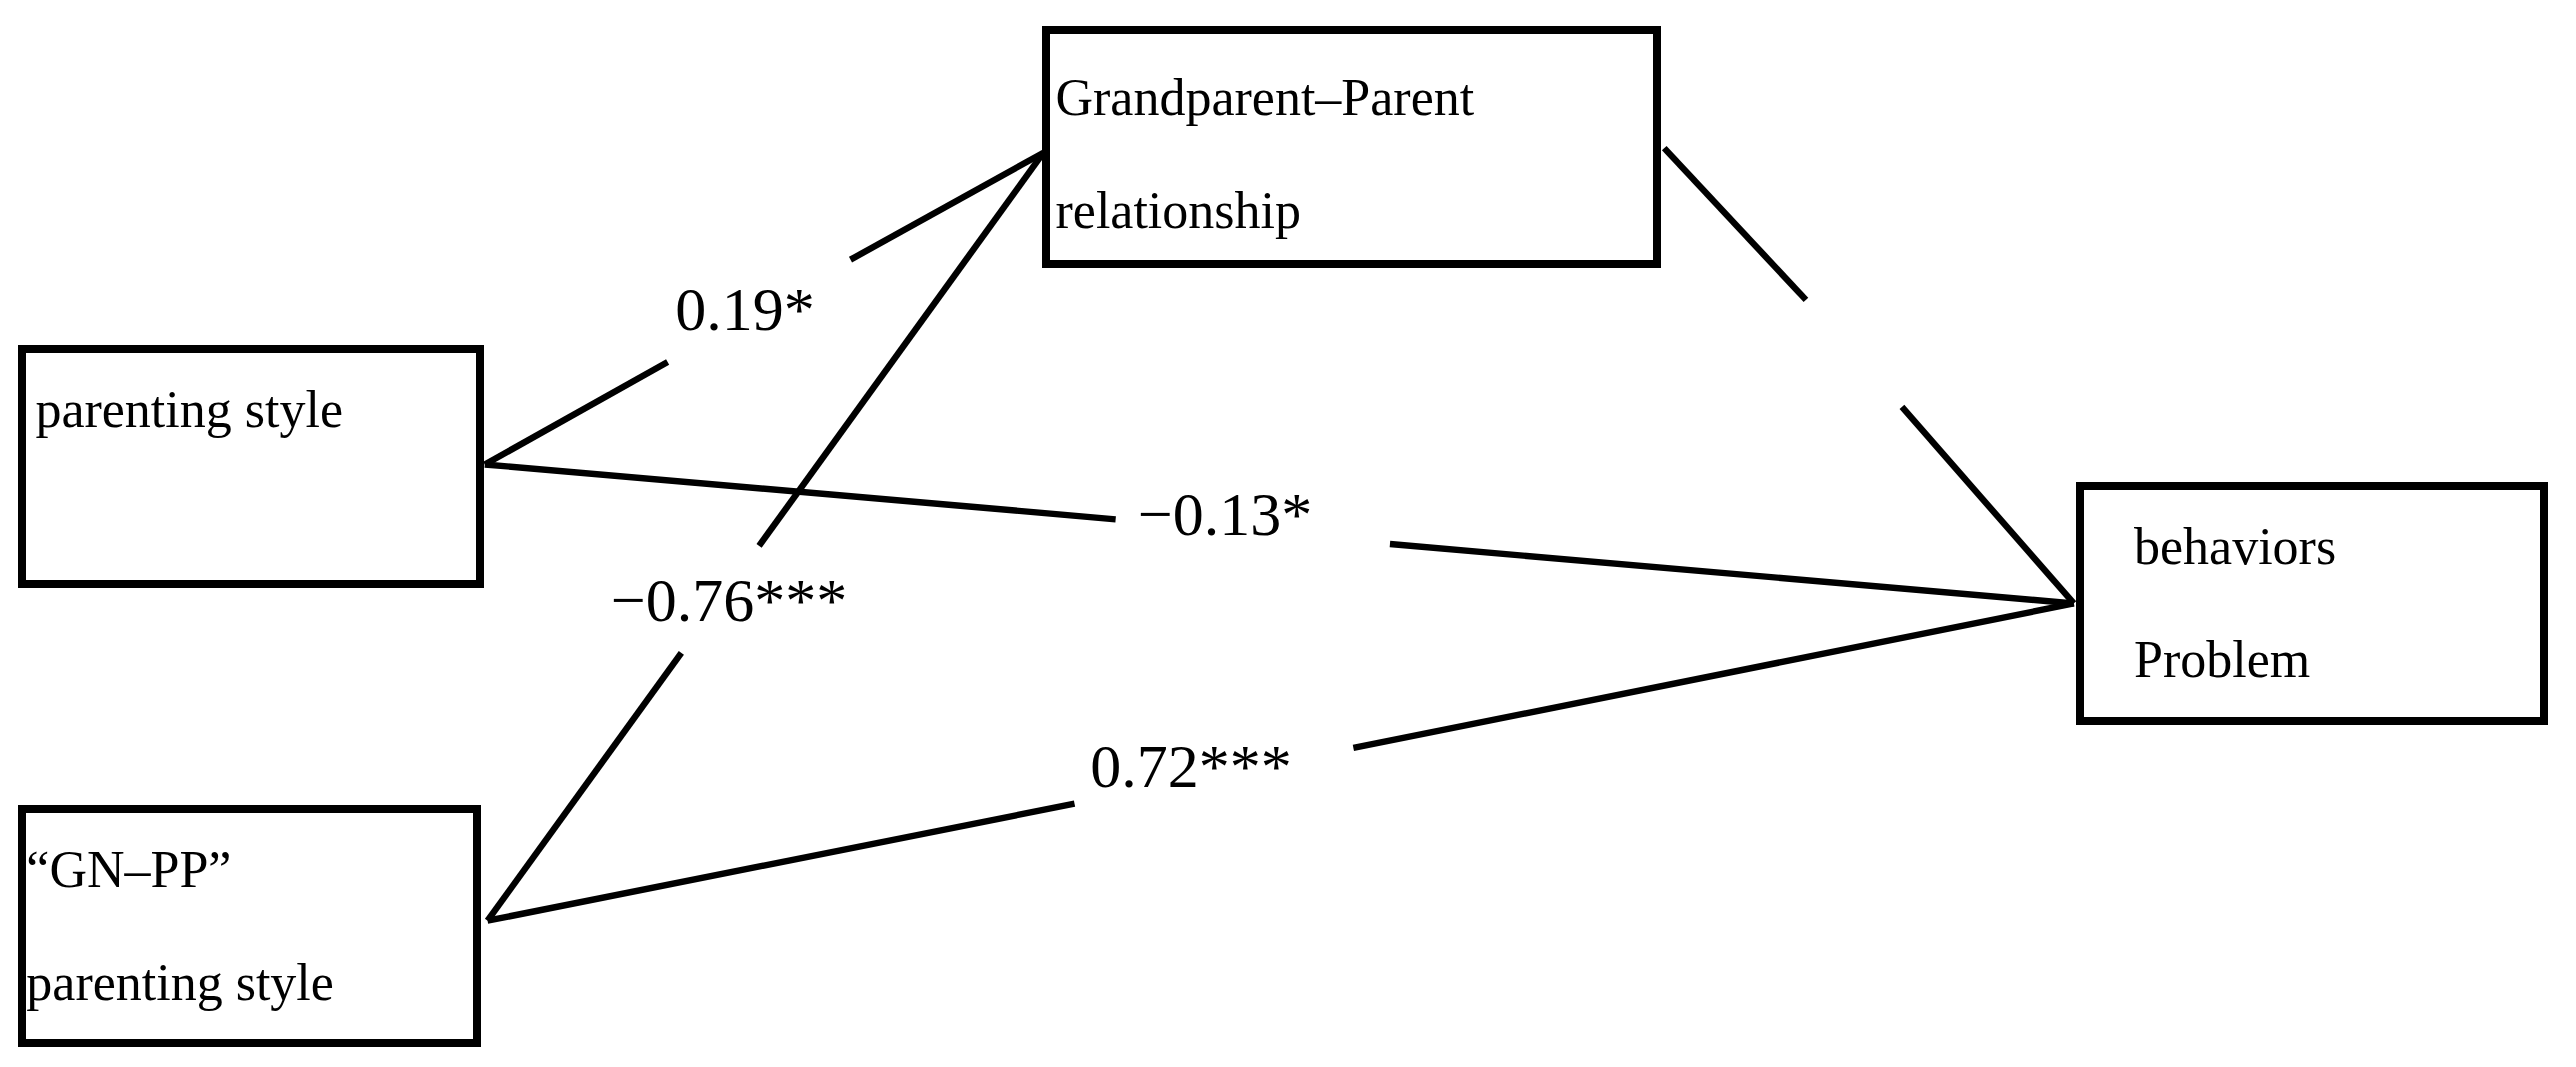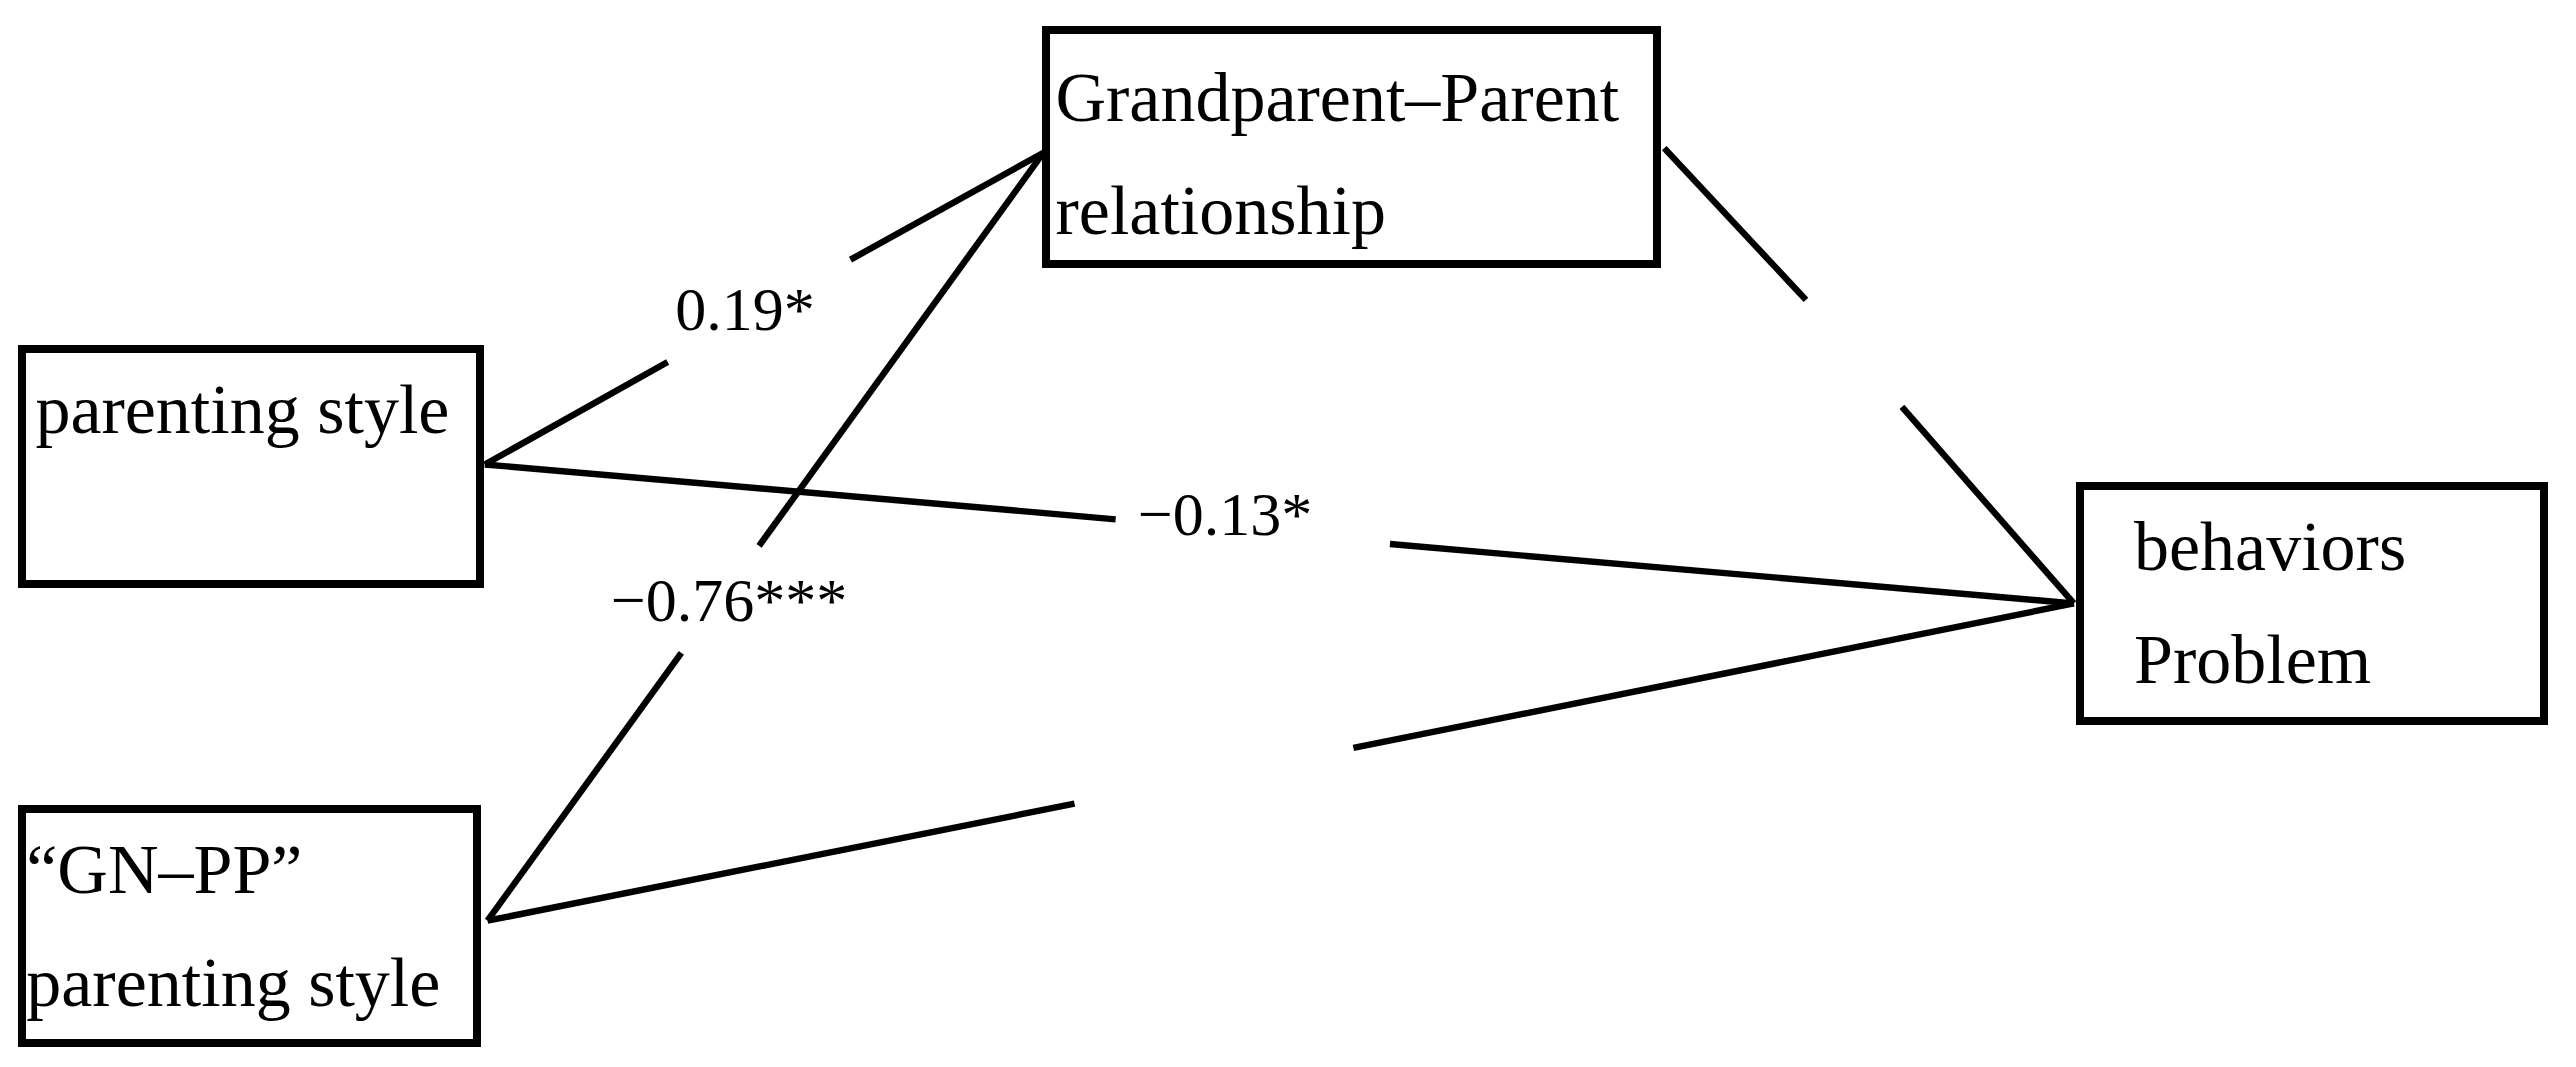--- a/index.html
+++ b/index.html
@@ -26,21 +26,21 @@
   .lines-layer line {
     stroke: #000000;
     stroke-width: 7;
     stroke-linecap: butt;
   }
   .node {
     position: absolute;
     box-sizing: border-box;
     border: 8.2px solid #000000;
     background: #ffffff;
-    font-size: 70px;
+    font-size: 52px;
     line-height: 113px;
     white-space: nowrap;
   }
   .node-mediator { left: 1042px; top: 25.6px;  width: 619px; height: 242px; padding-left: 5.5px;  padding-top: 7.3px; }
   .node-gp      { left: 18.3px;   top: 345px; width: 466px; height: 243px; padding-left: 9.1px; }
   .node-gn      { left: 18.3px;   top: 805px; width: 463px; height: 242px; padding-left: 0; }
   .node-outcome { left: 2076px; top: 482px; width: 472px; height: 243px; padding-left: 50px; }
   .node-line { display: block; }
   .edge-label {
     position: absolute;
@@ -95,15 +95,16 @@
   </div>
 
   <div class="node node-outcome">
     <span class="node-line">behaviors</span>
     <span class="node-line">Problem</span>
   </div>
 
   <div class="edge-label label-a">0.19*</div>
   <div class="edge-label label-b">−0.76***</div>
   <div class="edge-label label-d">−0.13*</div>
+  <div class="edge-label label-e">0.72***</div>
 
 </div>
 
 
 </body></html>

